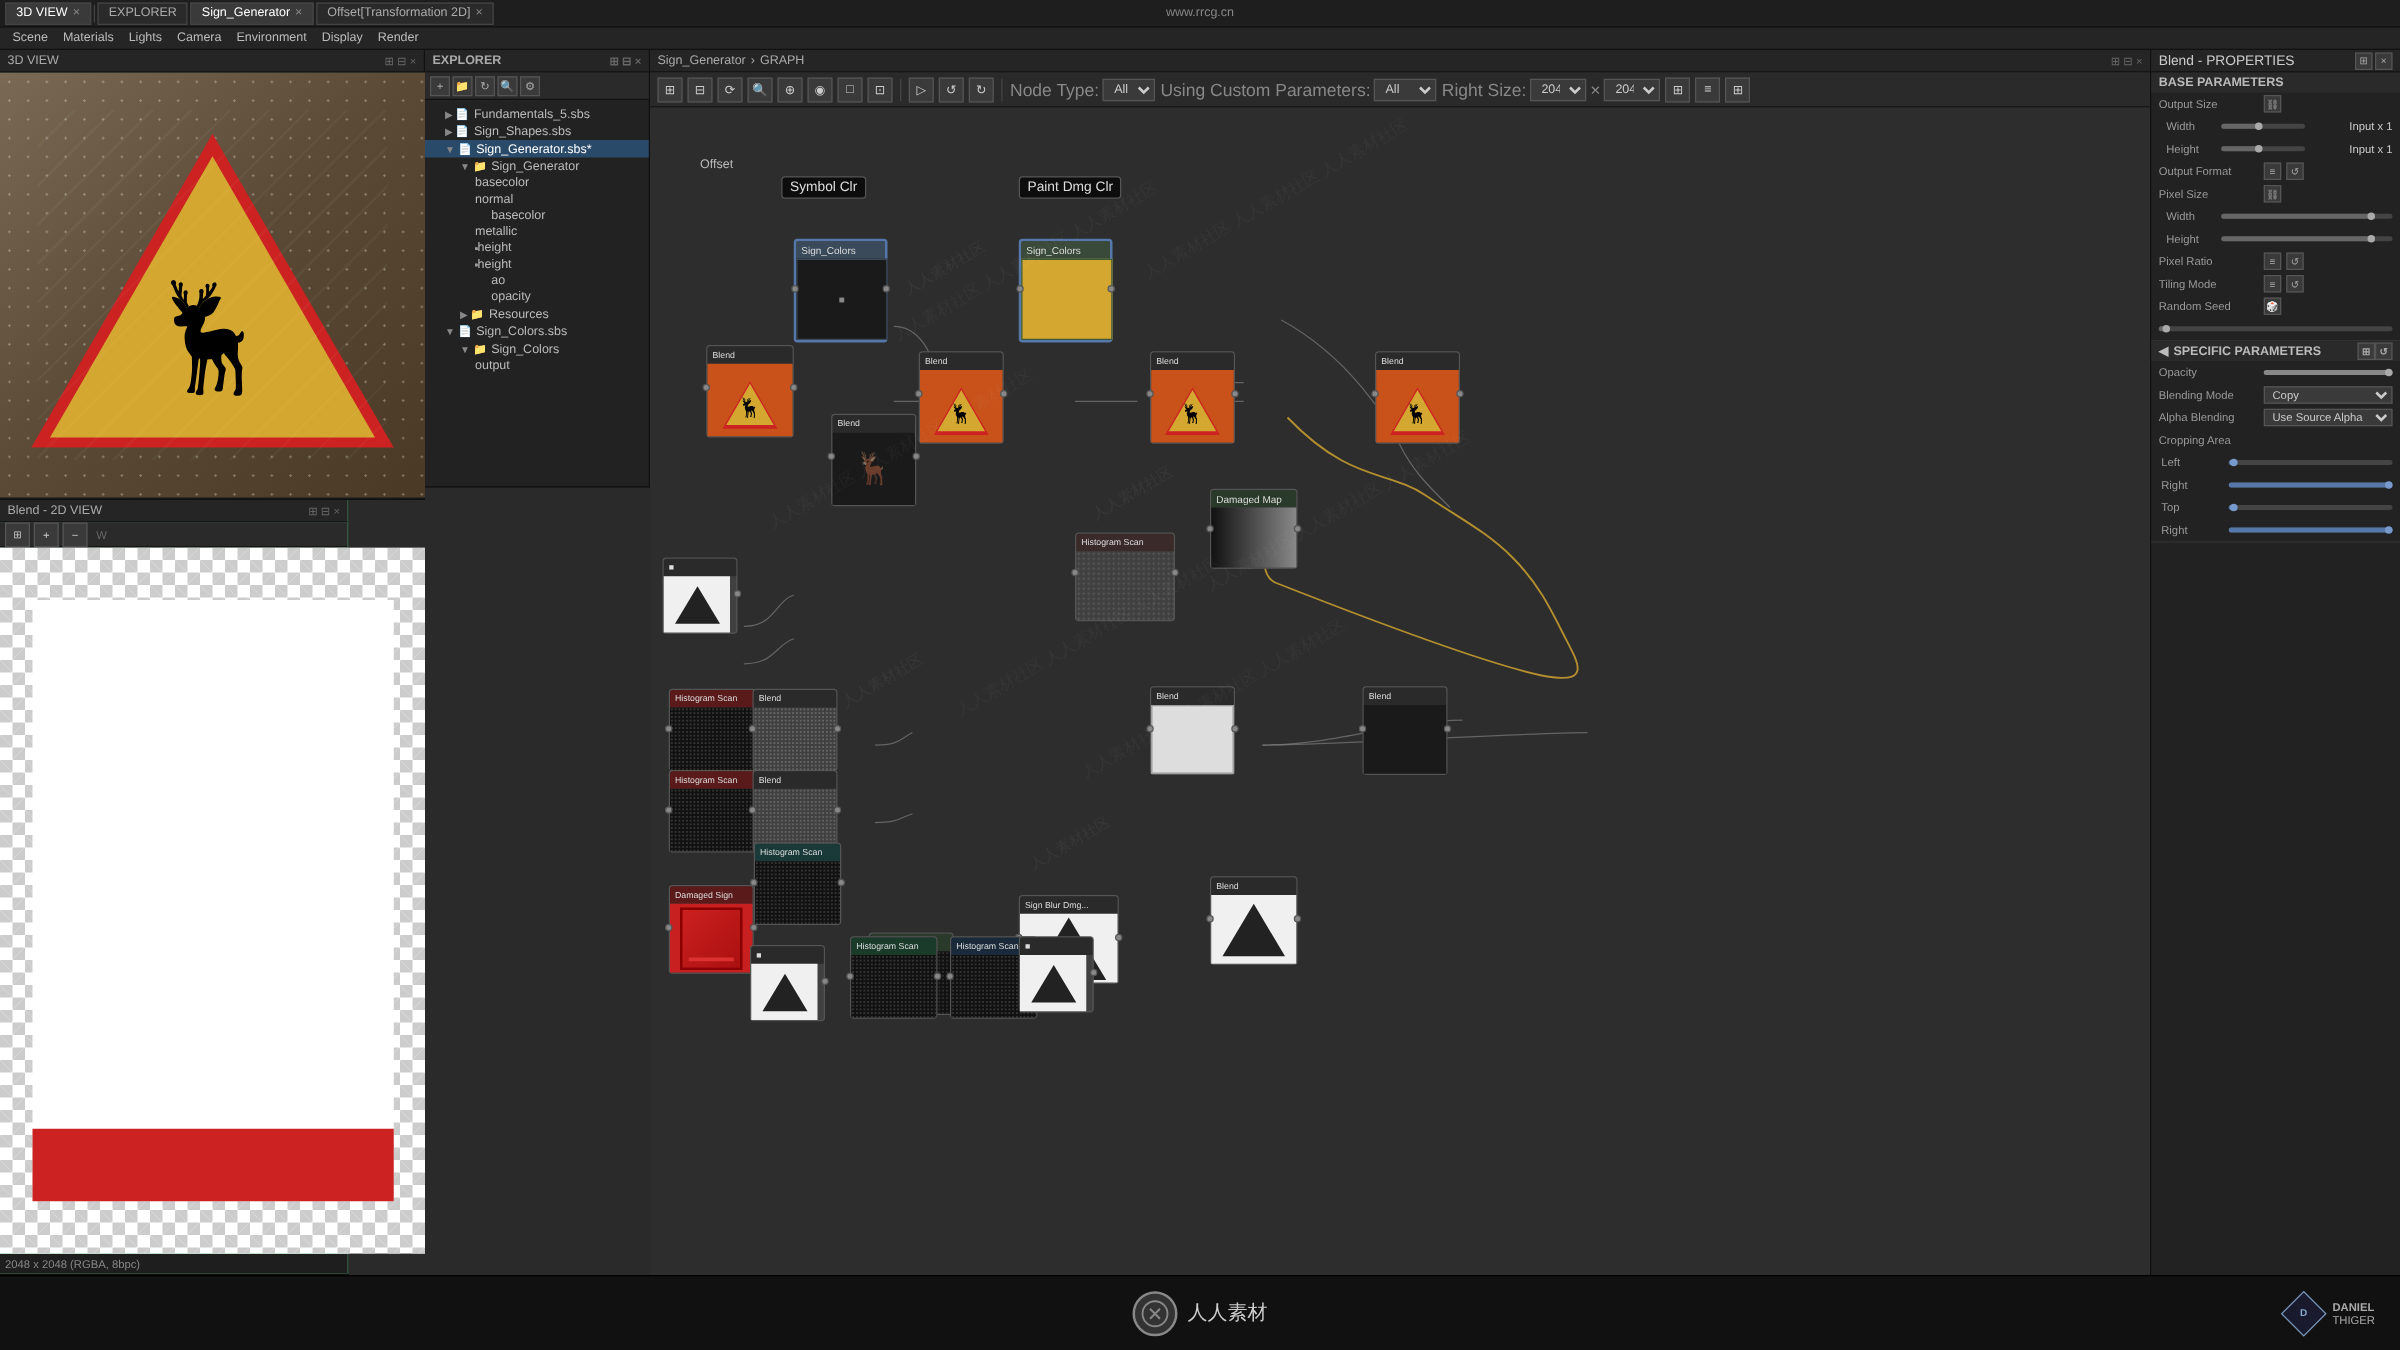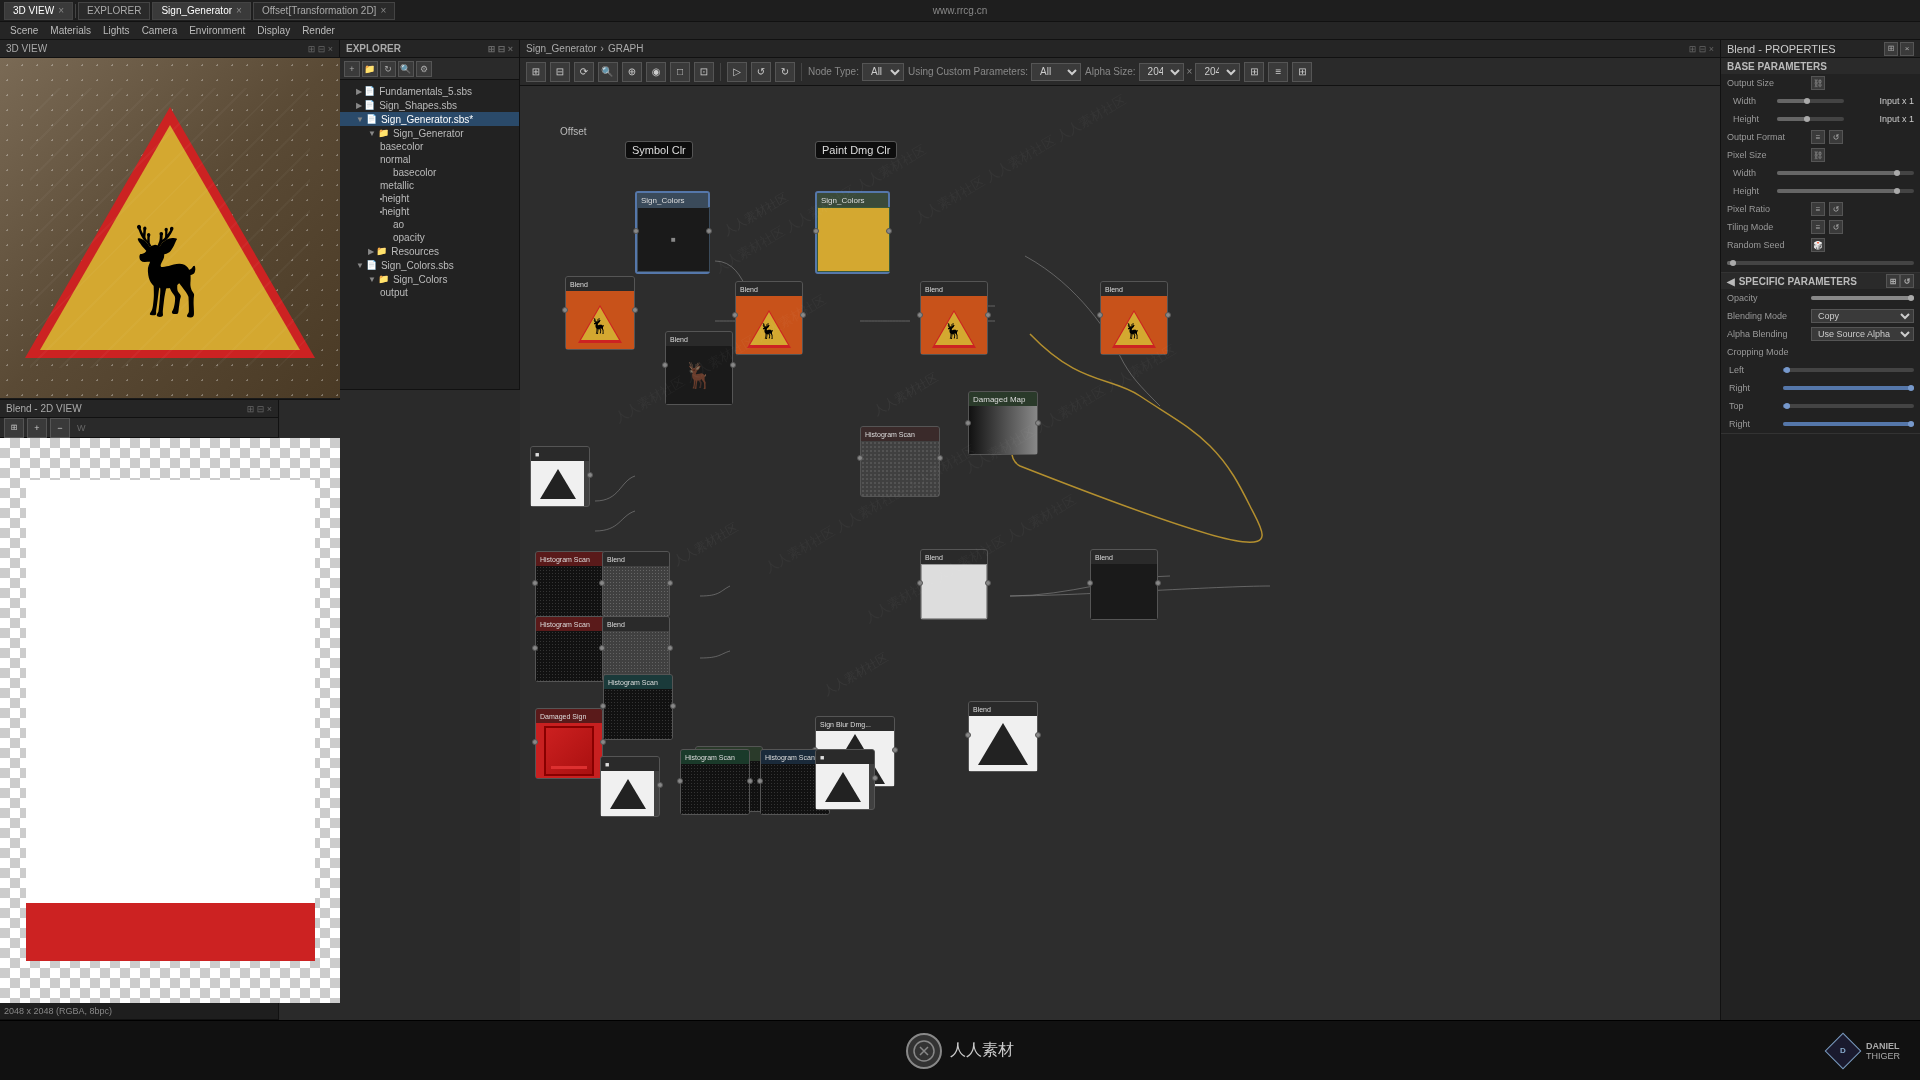--- a/index.html
+++ b/index.html
@@ -52,21 +52,21 @@
     .color-red { background: #cc3333; }
 
     
     #node-graph { position: absolute; top: 22px; left: 520px; right: 200px; bottom: 60px; background: #2d2d2d; overflow: hidden; }
     #graph-header { height: 18px; background: #252525; display: flex; align-items: center; padding: 0 6px; border-bottom: 1px solid #111; gap: 4px; }
     #graph-header span { font-size: 10px; color: #aaa; }
     .breadcrumb-sep { color: #666; }
     #graph-toolbar { height: 28px; background: #2a2a2a; display: flex; align-items: center; padding: 0 6px; gap: 4px; border-bottom: 1px solid #111; }
     .graph-btn { width: 20px; height: 20px; background: #3a3a3a; border: 1px solid #555; display: flex; align-items: center; justify-content: center; font-size: 10px; cursor: pointer; color: #ccc; }
     .graph-select { height: 18px; background: #3a3a3a; border: 1px solid #555; color: #ccc; font-size: 10px; padding: 0 4px; }
-    .graph-label { font-size: 10px; color: #888; }
+    .graph-label { font-size: 14px; color: #888; }
     #graph-canvas { position: absolute; top: 46px; left: 0; right: 0; bottom: 0; background: #2d2d2d; overflow: hidden; }
 
     
     .node { position: absolute; background: #404040; border: 1px solid #555; border-radius: 3px; cursor: pointer; min-width: 60px; }
     .node-header { height: 14px; background: #505050; border-radius: 2px 2px 0 0; display: flex; align-items: center; padding: 0 4px; font-size: 8px; color: #ddd; }
     .node-header.black { background: #2a2a2a; }
     .node-dot { width: 6px; height: 6px; background: #888; border-radius: 50%; border: 1px solid #555; position: absolute; }
     .node-dot.input { left: -4px; }
     .node-dot.output { right: -4px; }
 
@@ -339,21 +339,21 @@
         <option>All</option>
       </select>
     </div>
     <div style="display:flex;align-items:center;gap:3px;">
       <span class="graph-label">Using Custom Parameters:</span>
       <select class="graph-select" style="width:50px;">
         <option>All</option>
       </select>
     </div>
     <div style="display:flex;align-items:center;gap:3px;">
-      <span class="graph-label">Alpha Size:</span>
+      <span class="graph-label">Right Size:</span>
       <select class="graph-select" style="width:45px;">
         <option>2048</option>
       </select>
       <span class="graph-label">×</span>
       <select class="graph-select" style="width:45px;">
         <option>2048</option>
       </select>
     </div>
     <div class="graph-btn">⊞</div>
     <div class="graph-btn">≡</div>
@@ -733,21 +733,21 @@
     </div>
 
     <div class="prop-row">
       <span class="prop-label">Alpha Blending</span>
       <select class="prop-dropdown">
         <option>Use Source Alpha</option>
       </select>
     </div>
 
     <div class="prop-row">
-      <span class="prop-label">Cropping Mode</span>
+      <span class="prop-label">Cropping Area</span>
     </div>
     <div class="prop-row" style="padding-left:8px;">
       <span class="prop-label" style="width:50px;">Left</span>
       <div class="prop-slider">
         <div class="prop-slider-fill" style="width:5%;background:#5577aa;"></div>
         <div class="prop-slider-handle" style="right:95%;background:#7799cc;"></div>
       </div>
     </div>
     <div class="prop-row" style="padding-left:8px;">
       <span class="prop-label" style="width:50px;">Right</span>

